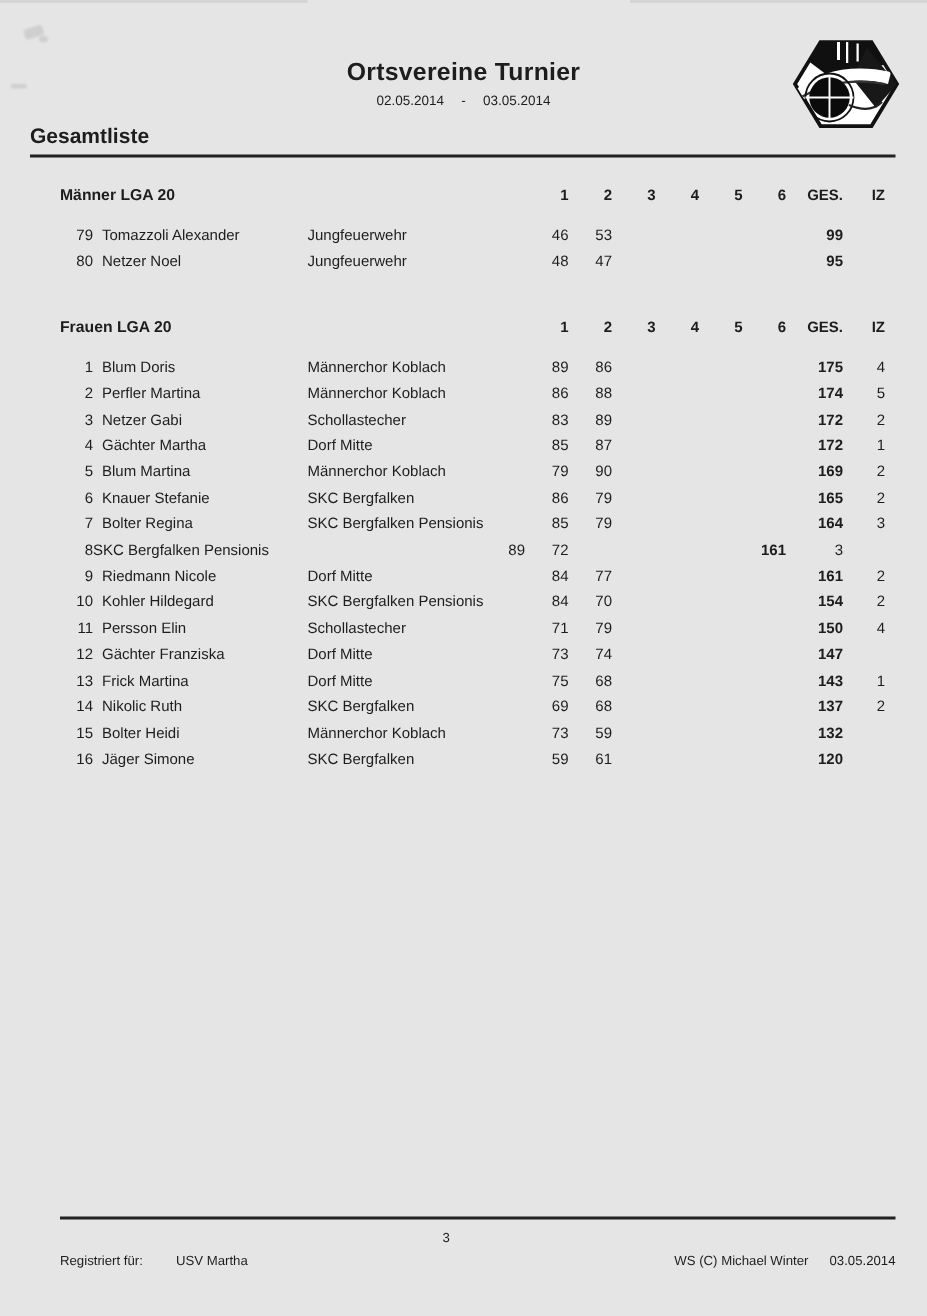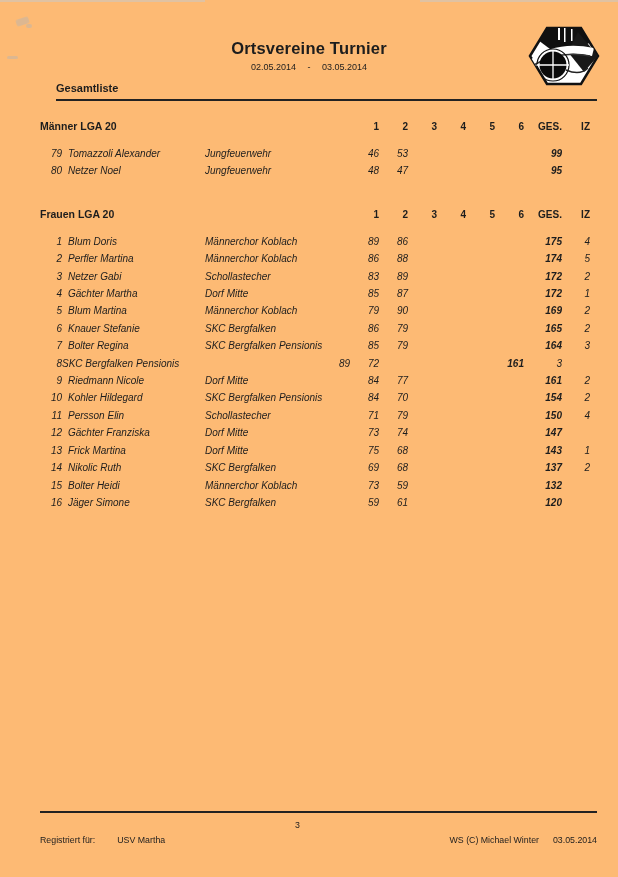--- a/index.html
+++ b/index.html
@@ -1,50 +1,50 @@
 <!DOCTYPE html>
 <html><head>
 <meta charset="utf-8">
 <style>
   html,body { margin:0; padding:0; background:#ffffff; }
   .sheet {
-    position:relative; width:618px; height:877px; background:#fdba74;
+    position:relative; width:618px; height:877px; background:#e5e5e5;
     font-family:"Liberation Sans", sans-serif; color:#1d1d1d; overflow:hidden;
   }
   
   .scan-top { position:absolute; top:0; height:2px; background:#c9c9c9; opacity:.55; }
   .scan-top.a { left:0; width:205px; }
   .scan-top.b { left:420px; width:198px; }
   .pencil { position:absolute; background:#b5b5b5; opacity:.45; border-radius:2px; filter:blur(.6px); }
   .pencil.m1 { left:16px; top:18px; width:13px; height:7px; transform:rotate(-18deg); }
   .pencil.m2 { left:7px;  top:56px; width:11px; height:3px; }
   .pencil.m3 { left:26px; top:24px; width:6px;  height:4px; }
 
   
   .doc-title { margin:0; padding-top:39px; text-align:center; font-size:16.5px; font-weight:bold; letter-spacing:.2px; }
   .date-line { margin-top:4px; text-align:center; font-size:9px; }
   .date-line .sep { display:inline-block; margin:0 9px; }
   .logo { position:absolute; left:528px; top:26px; }
 
   .section-head {
-    margin:10px 21px 0 56px; border-bottom:2px solid #222; padding-bottom:5px;
-    font-size:11px; font-weight:bold;
+    margin:10px 21px 0 20px; border-bottom:2px solid #222; padding-bottom:5px;
+    font-size:14px; font-weight:bold;
   }
 
   
   .tables { margin-left:40px; width:550px; }
   .group.first { margin-top:19px; }
   .group + .group { margin-top:28px; }
   .trow {
     display:grid;
     grid-template-columns:22px 143px 145px 29px 29px 29px 29px 29px 29px 38px 28px;
     align-items:baseline;
   }
   .thead { line-height:12px; margin-bottom:12px; }
-  .rowline { line-height:17.4px;font-style:italic; }
+  .rowline { line-height:17.4px; }
   .cell { font-size:10px; color:#1d1d1d; white-space:nowrap; }
   .num { text-align:right; }
   .h { font-weight:bold; }
   .group-title { grid-column:1 / 4; font-weight:bold; font-size:10.5px; }
   .name { padding-left:6px; overflow:hidden; }
   .club { overflow:hidden; }
   .total { font-weight:bold; text-align:right; }
 
   
   .footer {

